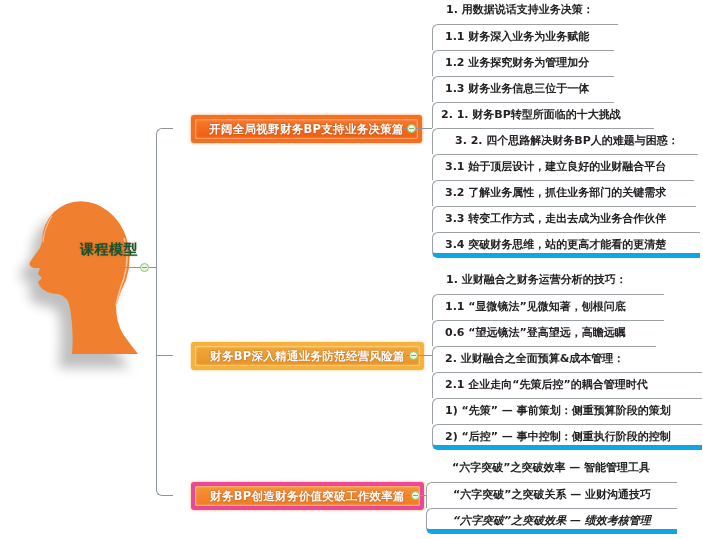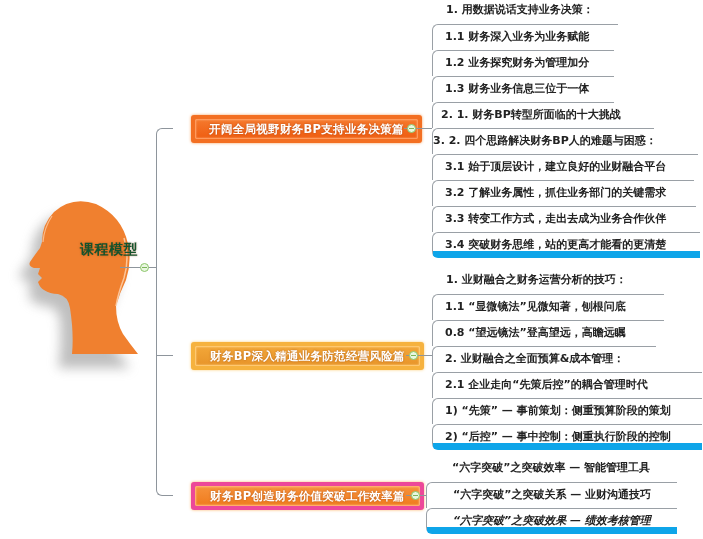--- a/index.html
+++ b/index.html
@@ -50,21 +50,21 @@
   .group { position:absolute; }
   .item {
     position:relative; height:26px; box-sizing:border-box; font-size:11px; font-weight:bold;
     color:#222; line-height:24px; padding-left:12px; white-space:nowrap;
   }
   .item.first { padding-left:14px; }
   .item.mid {
     border-left:1px solid #9aa0a6; border-top:1px solid #9aa0a6; border-top-left-radius:6px;
   }
   .item.last {
-    border-left:1px solid #9aa0a6; border-top:1px solid #9aa0a6; border-bottom:7px solid #0ea5e9;
+    border-left:1px solid #9aa0a6; border-top:1px solid #9aa0a6; border-bottom:5px solid #0ea5e9;
     border-top-left-radius:6px; border-bottom-left-radius:6px;
   }
 </style>
 </head>
 <body>
 
 <div class="head-wrap">
   <svg width="120" height="160" viewBox="0 0 120 160">
     <defs>
       <filter id="sh" x="-40%" y="-40%" width="180%" height="180%">
@@ -108,31 +108,31 @@
 </div>
 <div class="line" style="left:406px; top:495px; width:20px; height:1px;"></div>
 <div class="collapse" style="left:411px; top:491px;"></div>
 
 <div class="group" style="left:432px; top:-2px;">
   <div class="item first" style="width:186px;">1. 用数据说话支持业务决策：</div>
   <div class="item mid" style="width:186px;">1.1 财务深入业务为业务赋能</div>
   <div class="item mid" style="width:182px;">1.2 业务探究财务为管理加分</div>
   <div class="item mid" style="width:182px;">1.3 财务业务信息三位于一体</div>
   <div class="item mid" style="width:182px; padding-left:8px;">2. 1.  财务BP转型所面临的十大挑战</div>
-  <div class="item mid" style="width:222px; padding-left:0;">3. 2.  四个思路解决财务BP人的难题与困惑：</div>
+  <div class="item mid" style="width:222px; padding-left:22px;">3. 2.  四个思路解决财务BP人的难题与困惑：</div>
   <div class="item mid" style="width:266px;">3.1 始于顶层设计，建立良好的业财融合平台</div>
   <div class="item mid" style="width:262px;">3.2 了解业务属性，抓住业务部门的关键需求</div>
   <div class="item mid" style="width:264px;">3.3 转变工作方式，走出去成为业务合作伙伴</div>
   <div class="item last" style="width:268px;">3.4 突破财务思维，站的更高才能看的更清楚</div>
 </div>
 
 <div class="group" style="left:432px; top:268px;">
   <div class="item first" style="width:232px;">1. 业财融合之财务运营分析的技巧：</div>
   <div class="item mid" style="width:232px;">1.1 “显微镜法”见微知著，刨根问底</div>
-  <div class="item mid" style="width:232px;">0.8 “望远镜法”登高望远，高瞻远瞩</div>
+  <div class="item mid" style="width:232px;">0.6 “望远镜法”登高望远，高瞻远瞩</div>
   <div class="item mid" style="width:224px;">2. 业财融合之全面预算&amp;成本管理：</div>
   <div class="item mid" style="width:270px;">2.1 企业走向“先策后控”的耦合管理时代</div>
   <div class="item mid" style="width:270px;">1) “先策” — 事前策划：侧重预算阶段的策划</div>
   <div class="item last" style="width:270px;">2) “后控” — 事中控制：侧重执行阶段的控制</div>
 </div>
 
 <div class="group" style="left:426px; top:456px;">
   <div class="item first" style="width:251px; padding-left:26px;">“六字突破”之突破效率 — 智能管理工具</div>
   <div class="item mid" style="width:251px; padding-left:26px;">“六字突破”之突破关系 — 业财沟通技巧</div>
   <div class="item last" style="width:251px; padding-left:26px;font-style:italic;">“六字突破”之突破效果 — 绩效考核管理</div>

